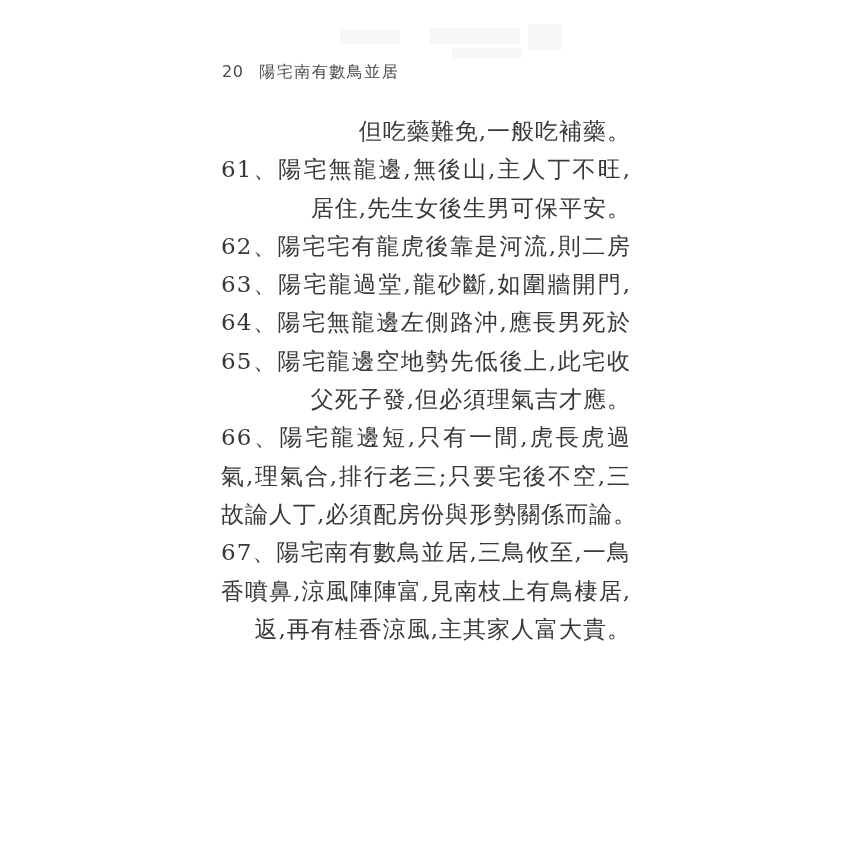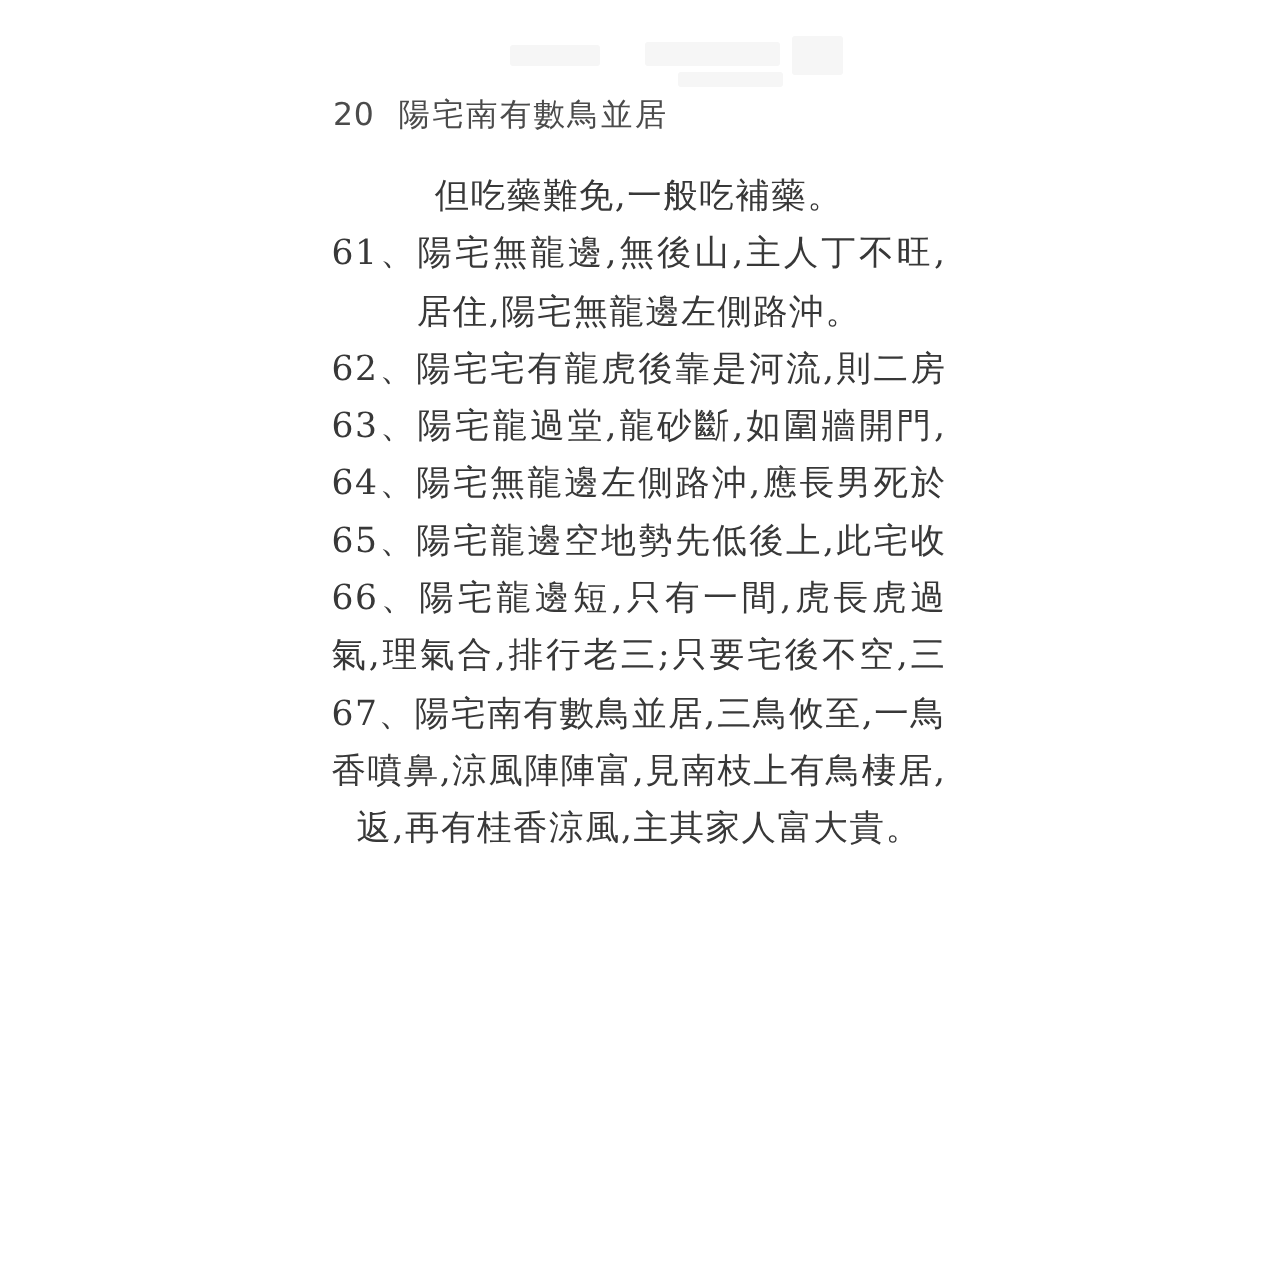--- a/index.html
+++ b/index.html
@@ -26,21 +26,21 @@
   .artifact.a3 { left: 528px; top: 24px; width: 34px; height: 26px; }
   .artifact.a4 { left: 452px; top: 48px; width: 70px; height: 10px; }
 
   .running-header {
     position: absolute;
     left: 222px;
     top: 62px;
     display: flex;
     align-items: baseline;
     color: #4b4b4b;
-    font-size: 21px;
+    font-size: 16px;
     letter-spacing: 1.5px;
     font-family: "DejaVu Sans", "Liberation Sans", sans-serif;
   }
   .running-header .page-num {
     margin-right: 16px;
     letter-spacing: 0.5px;
   }
 
   .body-text {
     position: absolute;
@@ -50,21 +50,21 @@
     color: #383838;
     font-size: 23px;
     font-family: "DejaVu Serif", "Liberation Serif", serif;
   }
   .line {
     display: block;
     height: 38.3px;
     line-height: 38.3px;
     white-space: nowrap;
     letter-spacing: 1px;
-    text-align: center;
+    text-align: right;
   }
   .line.just {
     white-space: normal;
     text-align: justify;
     text-align-last: justify;
     overflow: hidden;
   }
 </style>
 </head>
 <body>
@@ -77,25 +77,27 @@
   <div class="artifact a4"></div>
 
   <div class="running-header">
     <span class="page-num">20</span>
     <span class="book-title">陽宅南有數鳥並居</span>
   </div>
 
   <div class="body-text" id="body-text">
       <div class="line">但吃藥難免,一般吃補藥。</div>
       <div class="line just">61、陽宅無龍邊,無後山,主人丁不旺,除非三房</div>
-      <div class="line">居住,陽宅無龍邊左側路沖。</div>
+      <div class="line">居住,先生女後生男可保平安。</div>
       <div class="line just">62、陽宅宅有龍虎後靠是河流,則二房不出丁,若</div>
       <div class="line just">63、陽宅龍過堂,龍砂斷,如圍牆開門,若開一門,</div>
       <div class="line just">64、陽宅無龍邊左側路沖,應長男死於外鄉,樓上</div>
       <div class="line just">65、陽宅龍邊空地勢先低後上,此宅收拜堂水,則</div>
+      <div class="line">父死子發,但必須理氣吉才應。</div>
       <div class="line just">66、陽宅龍邊短,只有一間,虎長虎過堂,收陽卦</div>
       <div class="line just">氣,理氣合,排行老三;只要宅後不空,三房旺丁,</div>
+      <div class="line">故論人丁,必須配房份與形勢關係而論。</div>
       <div class="line just">67、陽宅南有數鳥並居,三鳥攸至,一鳥飛去,桂</div>
       <div class="line just">香噴鼻,涼風陣陣富,見南枝上有鳥棲居,飛鳥往</div>
       <div class="line">返,再有桂香涼風,主其家人富大貴。</div>
     </div>
 
 </div>
 
 </body></html>

